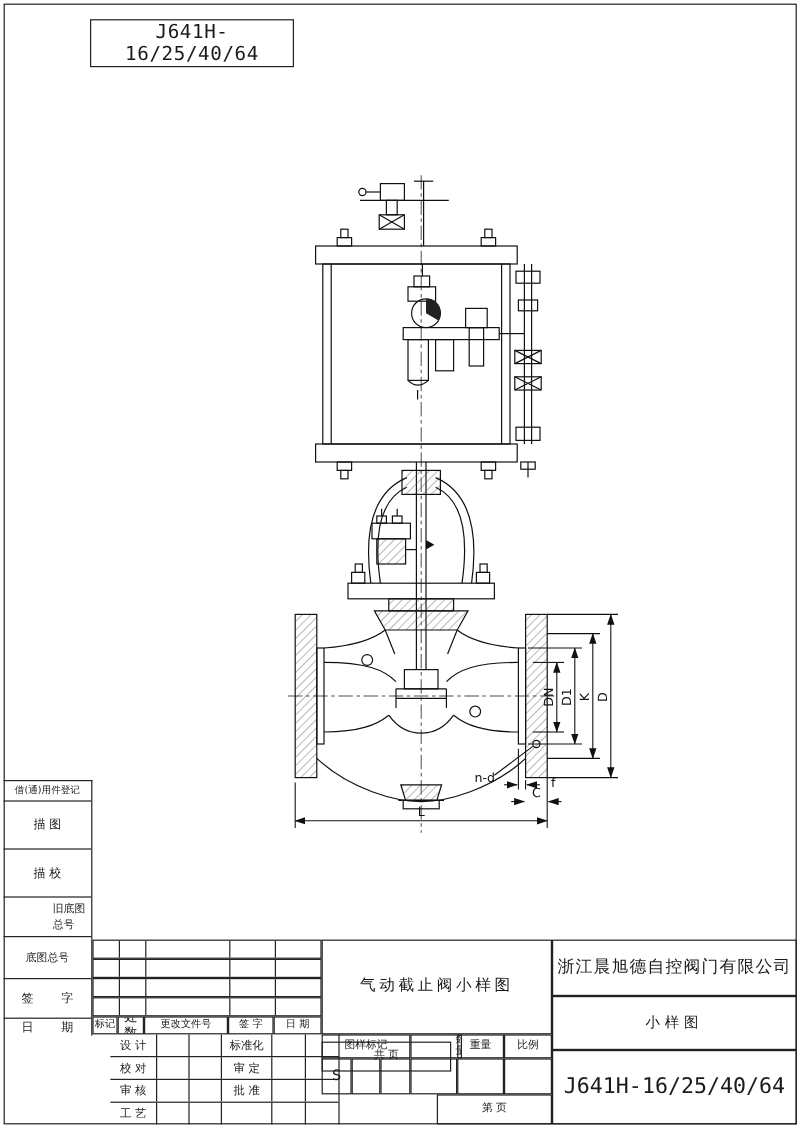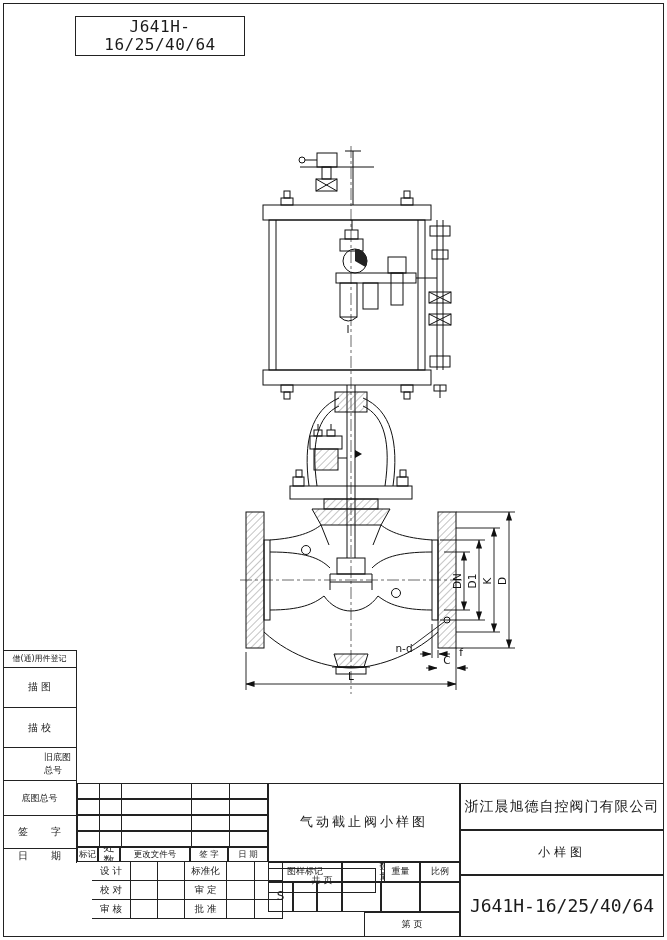--- a/index.html
+++ b/index.html
@@ -234,20 +234,28 @@
     <div class="sc" style="width:28px;"></div>
   </div>
   <div class="sigrow" style="top:900px;height:19px;">
     <div class="sc" style="width:39px;">审 核</div>
     <div class="sc" style="width:27px;"></div>
     <div class="sc" style="width:27px;"></div>
     <div class="sc" style="width:42px;">批 准</div>
     <div class="sc" style="width:28px;"></div>
     <div class="sc" style="width:28px;"></div>
   </div>
+  <div class="sigrow" style="top:919px;height:18px;border-bottom:none;">
+    <div class="sc" style="width:39px;">工 艺</div>
+    <div class="sc" style="width:27px;"></div>
+    <div class="sc" style="width:27px;"></div>
+    <div class="sc" style="width:42px;"></div>
+    <div class="sc" style="width:28px;"></div>
+    <div class="sc" style="width:28px;"></div>
+  </div>
 
   <div class="c name-cell" style="left:268px;top:783px;width:192px;height:79px;">气动截止阀小样图</div>
 
   <div class="c" style="left:268px;top:862px;width:74px;height:20px;">图样标记</div>
   <div class="c" style="left:342px;top:862px;width:39px;height:20px;padding-left:41px;">数量</div>
   <div class="c" style="left:381px;top:862px;width:39px;height:20px;">重量</div>
   <div class="c" style="left:420px;top:862px;width:40px;height:20px;">比例</div>
 
   <div class="c" style="left:268px;top:882px;width:25px;height:30px;font-size:12px;">S</div>
   <div class="c" style="left:293px;top:882px;width:24px;height:30px;"></div>

